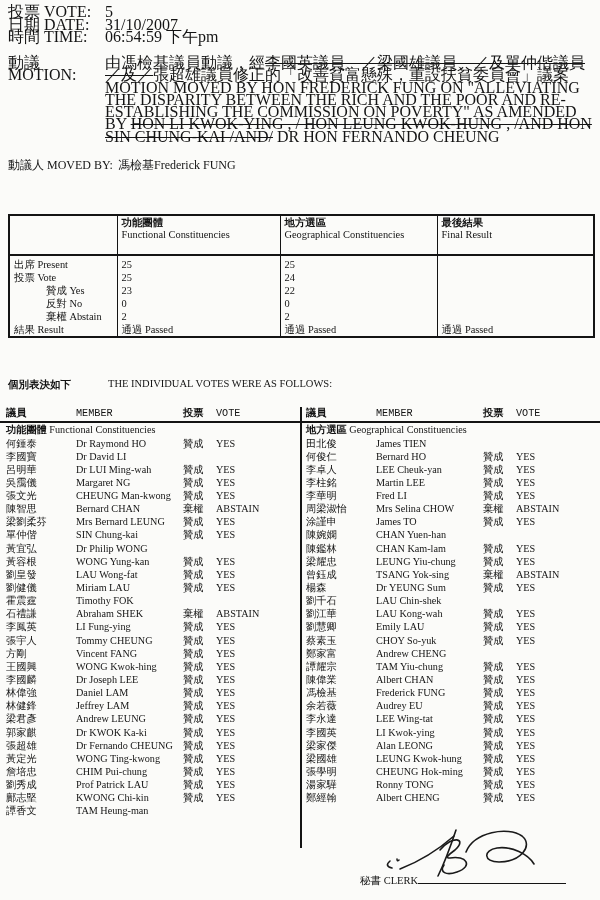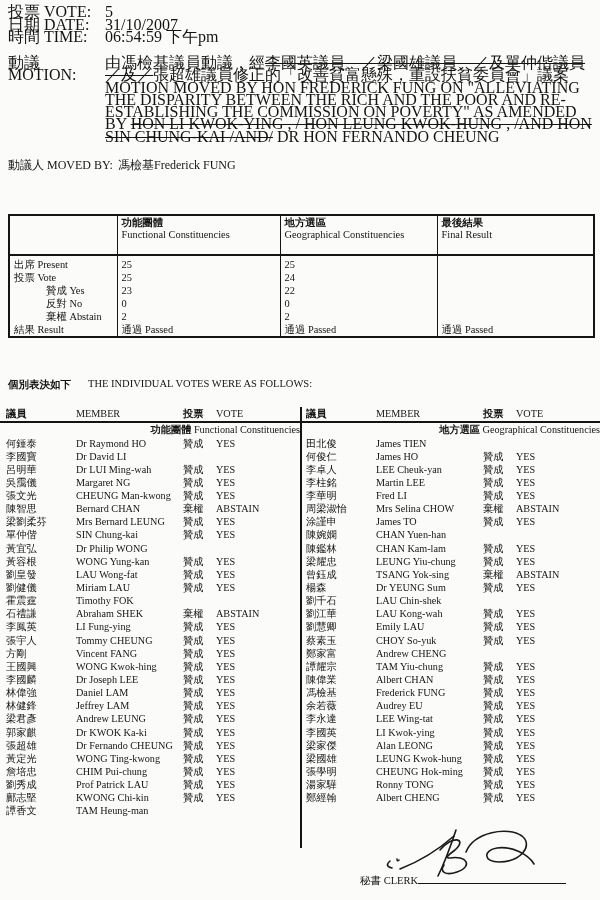--- a/index.html
+++ b/index.html
@@ -48,35 +48,35 @@
   table.summary th:first-child,table.summary td:first-child{border-left:none;margin-top:32px;}
   table.summary td{
     padding:0 4px;height:13px;line-height:13px;vertical-align:top;white-space:nowrap;overflow:hidden;
   }
   table.summary tbody tr:first-child td{padding-top:2px;}
   table.summary tbody tr:nth-child(3) td:first-child,
   table.summary tbody tr:nth-child(4) td:first-child,
   table.summary tbody tr:nth-child(5) td:first-child{padding-left:36px;}
 
   
-  .votes-heading{position:absolute;top:378px;left:8px;display:flex;font-size:10.5px;}
+  .votes-heading{position:absolute;top:378px;left:8px;display:flex;font-size:10.5px;gap:20px;}
   .votes-heading .cn{width:80px;font-weight:bold;}
 
   
   .votes{position:absolute;top:407px;left:0;width:600px;}
   .votes-header{display:flex;border-bottom:2px solid #141414;}
   .vhalf{width:300px;box-sizing:border-box;}
   .vrow{
     display:grid;grid-template-columns:70px 107px 33px 1fr;
     height:13.15px;line-height:13.15px;font-size:10.2px;
     padding-left:6px;box-sizing:border-box;white-space:nowrap;overflow:hidden;
   }
-  .vrow.vhead{height:14px;line-height:13px;}
+  .vrow.vhead{height:14px;line-height:13px;font-family:Liberation Mono, monospace;}
   .vrow.vhead .hcn{font-weight:bold;}
-  .vsection{display:block;height:13.5px;line-height:13.5px;font-size:10.2px;padding-left:15px;text-align:right;}
+  .vsection{display:block;height:13.5px;line-height:13.5px;font-size:10.2px;padding-left:6px;}
   .vsection .cnb{font-weight:bold;}
   .divider{position:absolute;left:300px;top:0;width:1.5px;height:441px;background:#141414;}
 
   
   .signature{position:absolute;left:382px;top:824px;}
   .clerk{position:absolute;left:360px;top:872px;font-size:10.5px;white-space:nowrap;}
   .clerk .sig-line{display:inline-block;width:148px;border-bottom:1.3px solid #141414;height:11px;}
 </style>
 </head>
 <body>
@@ -422,21 +422,21 @@
 
             <div class="vrow">
               <span>田北俊</span>
               <span>James TIEN</span>
               <span></span>
               <span></span>
             </div>
 
             <div class="vrow">
               <span>何俊仁</span>
-              <span>James HO</span>
+              <span>Bernard HO</span>
               <span>贊成</span>
               <span>YES</span>
             </div>
 
             <div class="vrow">
               <span>李卓人</span>
               <span>LEE Cheuk-yan</span>
               <span>贊成</span>
               <span>YES</span>
             </div>

